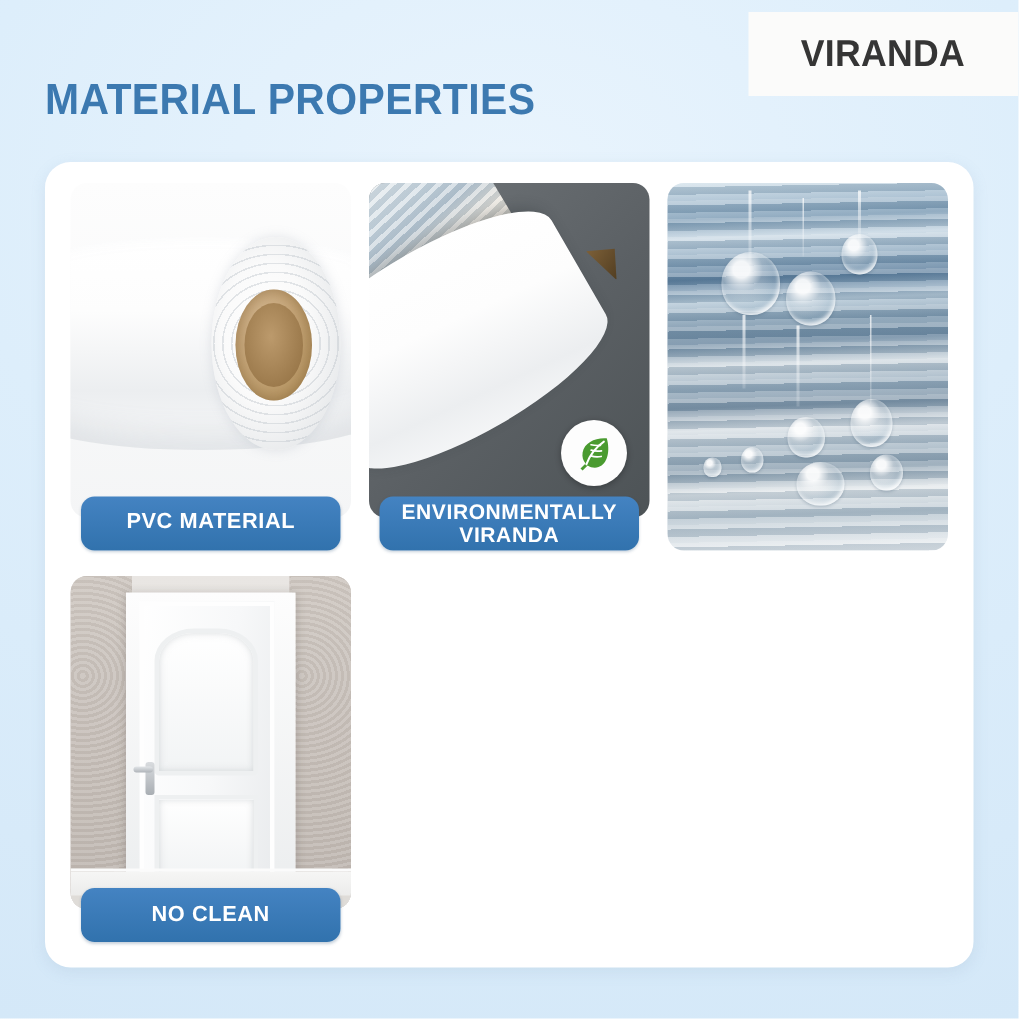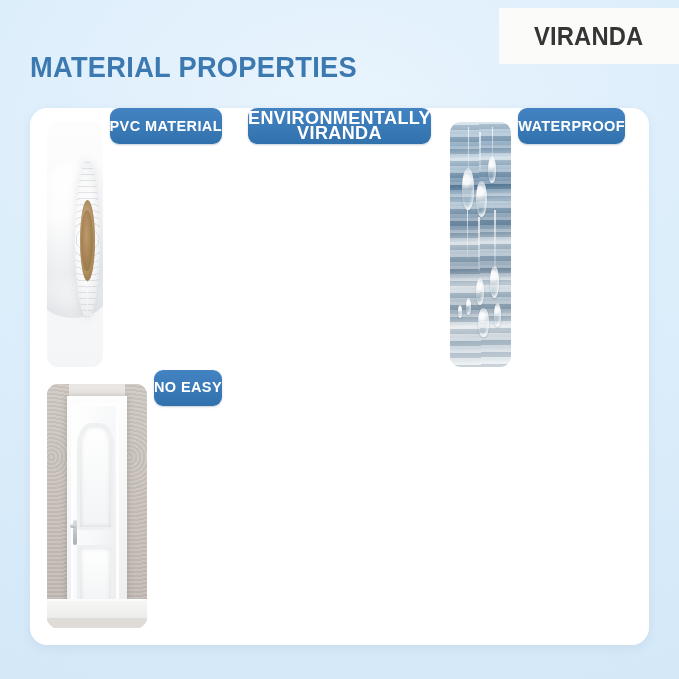--- a/index.html
+++ b/index.html
@@ -47,21 +47,21 @@
 
   #grid {
     position:absolute; left:17px; top:14px;
     width:585px; height:506px;
     display:grid;
     grid-template-columns:repeat(3,1fr);
     grid-template-rows:repeat(2,1fr);
     column-gap:12px; row-gap:17px;
   }
 
-  .card { position:relative; display:flex; flex-direction:row; }
+  .card { position:relative; display:flex; flex-direction:column; }
 
   .card-image {
     position:relative;
     flex:1 1 auto;
     border-radius:11px;
     overflow:hidden;
     background:#e9eef2;
   }
 
   .card-label {
@@ -72,21 +72,21 @@
     background:linear-gradient(#4483c2,#3172ad);
     color:#fff;
     display:flex; align-items:center; justify-content:center;
     text-align:center;
     font-weight:bold; font-size:14.5px;
     letter-spacing:.4px;
     line-height:15px;
     box-shadow:0 1px 2px rgba(30,70,110,.25);
     z-index:4;
   }
-  .card-label.two-line { font-size:18px; line-height:15px;align-items:center; }
+  .card-label.two-line { font-size:14px; line-height:15px;align-items:center; }
 
   
   .art-roll { background:linear-gradient(#fdfdfd,#f4f5f6); }
   .roll-body {
     position:absolute; left:-16%; top:16%;
     width:126%; height:64%;
     background:
       linear-gradient(180deg,#ffffff 0%, #fdfdfd 35%, #eceef0 72%, #f7f8f9 100%);
     border-radius:50%/16%;
     box-shadow:inset 0 -10px 18px rgba(150,160,170,.22);
@@ -449,34 +449,33 @@
         <div class="trail" style="left:27%;top:36%;height:20%"></div>
         <div class="trail" style="left:46%;top:39%;height:22%"></div>
         <div class="trail" style="left:72%;top:36%;height:24%"></div>
         <div class="drop" style="left:43%;top:64%;width:13%;height:11%"></div>
         <div class="drop" style="left:65%;top:59%;width:15%;height:13%"></div>
         <div class="drop" style="left:46%;top:76%;width:17%;height:12%"></div>
         <div class="drop" style="left:72%;top:74%;width:12%;height:10%"></div>
         <div class="drop" style="left:13%;top:75%;width:6%;height:5%"></div>
         <div class="drop" style="left:26%;top:72%;width:8%;height:7%"></div>
       </div>
-      <div class="card-label">WATERPROOF</div>
     </div>
 
 
     <div class="card">
       <div class="card-image art-door">
         <div class="wall-mid"></div>
         <div class="wall-l"></div>
         <div class="wall-r"></div>
         <div class="door-frame"></div>
         <div class="door-leaf"></div>
         <div class="panel-top"></div>
         <div class="panel-bot"></div>
         <div class="door-handle"></div>
         <div class="baseboard"></div>
         <div class="floor"></div>
       </div>
-      <div class="card-label">NO EASY</div>
+      <div class="card-label">NO CLEAN</div>
     </div>
 
   </div>
 </div>
 
 </body></html>

